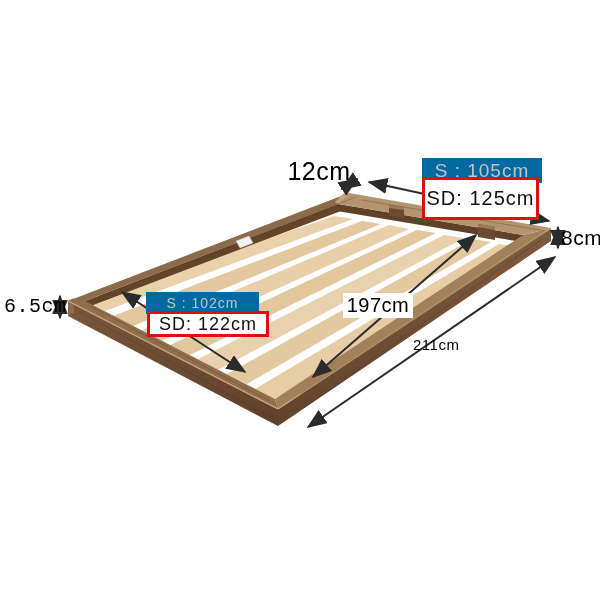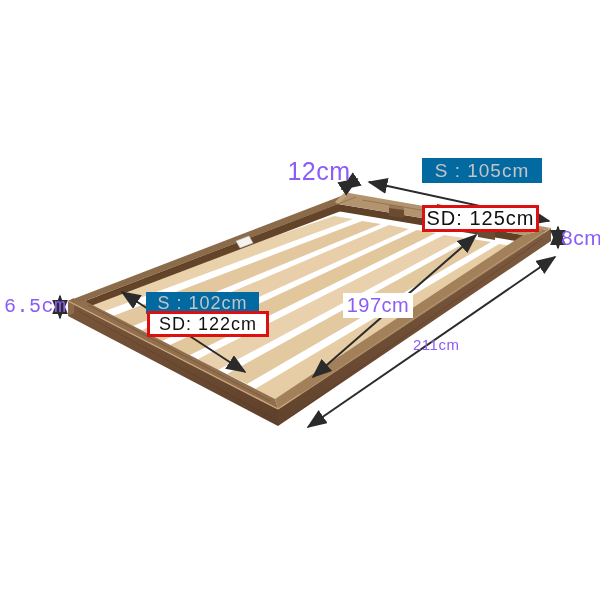--- a/index.html
+++ b/index.html
@@ -2,21 +2,21 @@
 <html><head>
 <meta charset="utf-8">
 <style>
   html,body{margin:0;padding:0;background:#ffffff;}
   #stage{
     position:relative;width:600px;height:600px;background:#ffffff;
     font-family:"Liberation Sans","DejaVu Sans",sans-serif;overflow:hidden;
   }
   #scene{position:absolute;left:0;top:0;z-index:1;}
   .dim-label{
-    position:absolute;z-index:3;color:#8b5cf6;white-space:nowrap;
+    position:absolute;z-index:3;color:#000000;white-space:nowrap;
     letter-spacing:0.5px;
   }
   .muted-label{
     position:absolute;z-index:2;background:#0369a1;color:#c4c4c4;
     display:flex;align-items:center;justify-content:center;
     white-space:nowrap;letter-spacing:1px;
   }
   .highlight-box{
     position:absolute;z-index:4;background:#ffffff;border:3px solid #dc1010;
     color:#111111;display:flex;align-items:center;justify-content:center;
@@ -104,27 +104,27 @@
       <line x1="122" y1="292" x2="245" y2="372" marker-start="url(#ah)" marker-end="url(#ah)"></line>
       <line x1="313" y1="377" x2="476" y2="235" marker-start="url(#ah)" marker-end="url(#ah)"></line>
       <line x1="308" y1="427" x2="555" y2="257" marker-start="url(#ah)" marker-end="url(#ah)"></line>
     </g>
   </svg>
 
   <div class="dim-label" style="left:285px;top:157px;width:68px;text-align:center;font-size:25px;">12cm</div>
 
   <div class="muted-label" style="left:422px;top:158px;width:120px;height:25px;font-size:19px;">S : 105cm</div>
 
-  <div class="highlight-box" style="left:422px;top:177px;width:117px;height:27px;font-size:20px;margin-top:28px;">SD: 125cm</div>
+  <div class="highlight-box" style="left:422px;top:177px;width:117px;height:43px;font-size:20px;">SD: 125cm</div>
 
   <div class="dim-label" style="left:561px;top:226px;font-size:21px;">8cm</div>
 
   <div class="dim-label" style="left:4px;top:295px;font-size:20px;font-family:Liberation Mono, monospace;">6.5cm</div>
 
-  <div class="muted-label" style="left:146px;top:292px;width:113px;height:22px;font-size:18px;">S : 102cm</div>
+  <div class="muted-label" style="left:146px;top:292px;width:113px;height:22px;font-size:14px;">S : 102cm</div>
 
   <div class="highlight-box" style="left:147px;top:311px;width:122px;height:26px;font-size:18px;">SD: 122cm</div>
 
   <div class="dim-label whitebg" style="left:317px;top:293px;width:70px;height:25px;font-size:20px;margin-left:26px;">197cm</div>
 
   <div class="dim-label" style="left:413px;top:336px;font-size:15px;">211cm</div>
 
 </div>
 
 </body></html>

